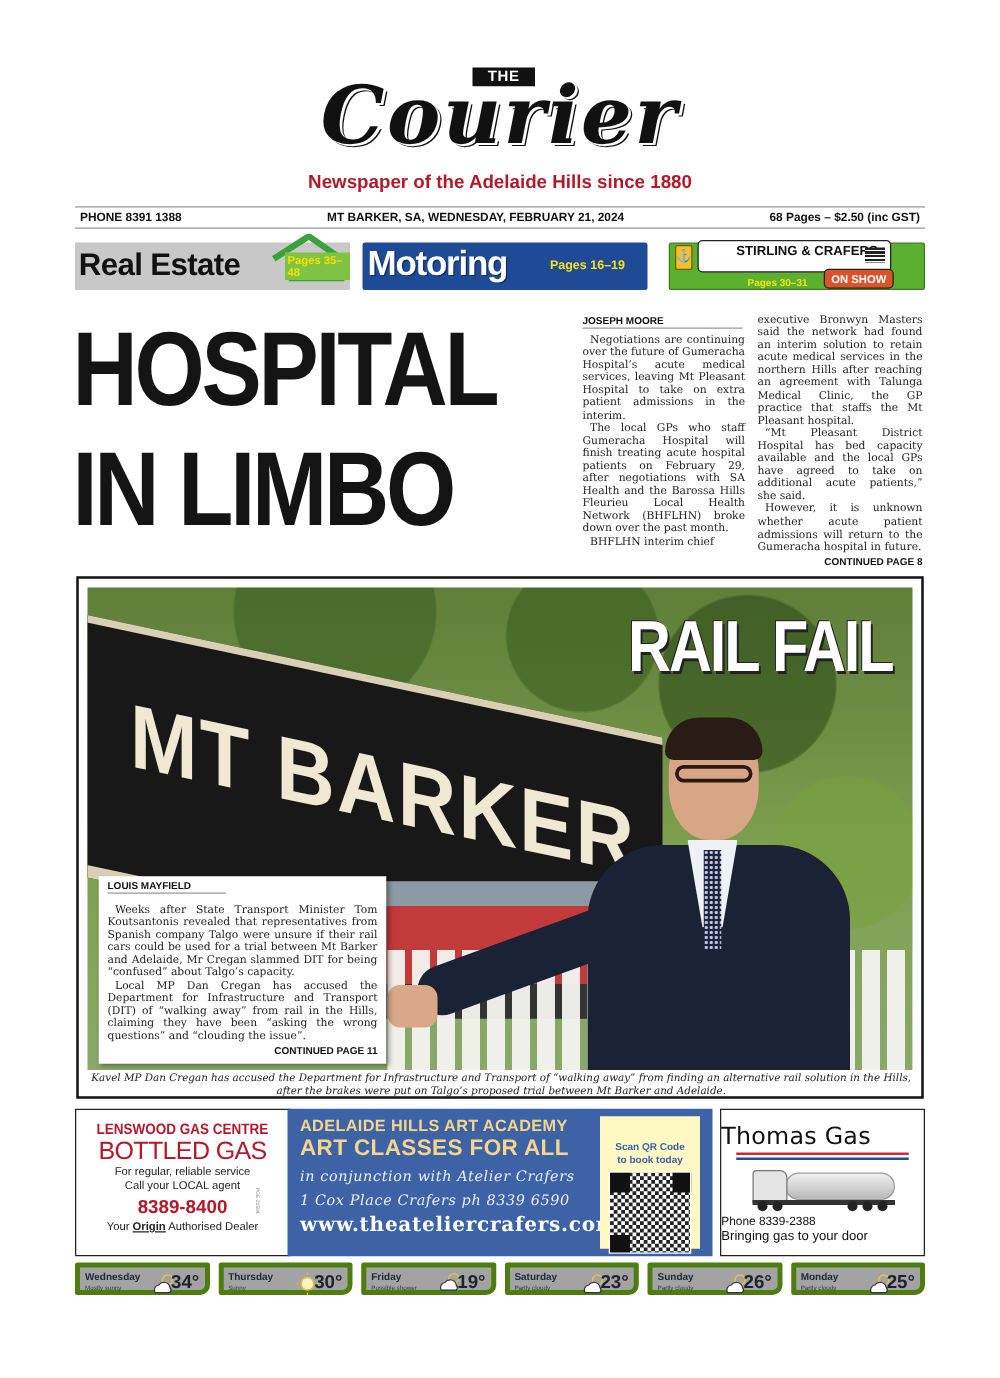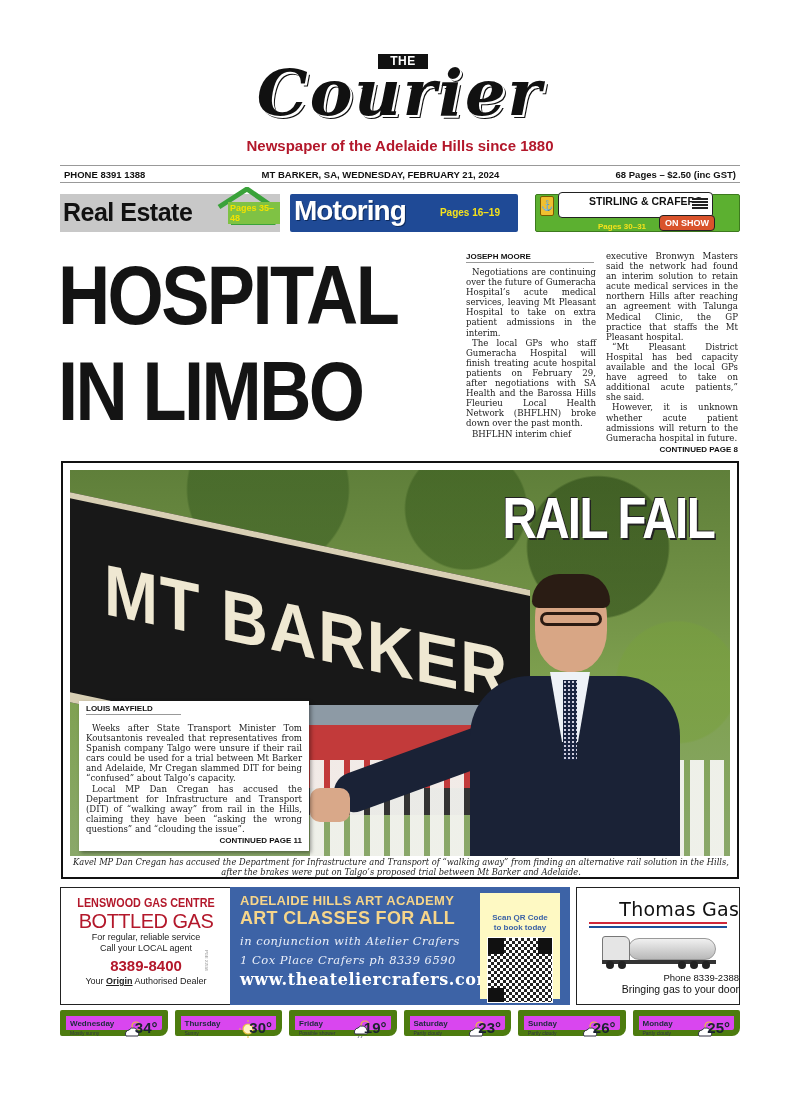--- a/index.html
+++ b/index.html
@@ -104,34 +104,34 @@
   .art-url { font-family: "DejaVu Serif", serif; font-weight: bold; font-size: 16px; color: #fff; letter-spacing: 0.6px; }
   .qr-box { position: absolute; right: 10px; top: 6px; width: 80px; height: 106px; background: #fef9c3; text-align: center; padding-top: 20px; }
   .qr-text { font: bold 8px "Liberation Sans", sans-serif; color: #3d63a6; line-height: 10px; }
   .qr { margin: 4px auto 0; width: 66px; height: 66px;
     background:
       linear-gradient(#111,#111) 0 0/16px 16px no-repeat,
       linear-gradient(#111,#111) 50px 0/16px 16px no-repeat,
       linear-gradient(#111,#111) 0 50px/16px 16px no-repeat,
       repeating-conic-gradient(#222 0 25%, #fff 0 50%) 0 0/6px 6px; border: 1px solid #fff; }
 
-  .ad-thomas { left: 576px; width: 164px; border: 1px solid #222; background: #fff; text-align: right; padding-top: 10px; }
+  .ad-thomas { left: 576px; width: 164px; border: 1px solid #222; background: #fff; text-align: left; padding-top: 10px; }
   .tg-title { font: 19px "DejaVu Sans", sans-serif; color: #111; letter-spacing: 0.2px; }
   .tg-lines { margin: 2px 12px 0; height: 6px; border-top: 2px solid #d0283a; border-bottom: 2px solid #1d4f9a; }
   .tg-truck { position: relative; margin: 6px auto 0; width: 120px; height: 36px; }
   .tg-tank { position: absolute; left: 30px; top: 4px; width: 88px; height: 22px; background: linear-gradient(#f0f0f0,#b9b9b9); border-radius: 12px; border: 1px solid #999; }
   .tg-cab { position: absolute; left: 4px; top: 2px; width: 28px; height: 26px; background: #e5e5e5; border: 1px solid #777; border-radius: 3px 6px 0 0; }
   .tg-chassis { position: absolute; left: 4px; top: 26px; width: 114px; height: 4px; background: #333; }
   .tg-wheel { position: absolute; top: 27px; width: 8px; height: 8px; background: #222; border-radius: 50%; }
   .tg-phone { font: 9.5px "Liberation Sans", sans-serif; margin-top: 2px; }
   .tg-tag { font: 10.5px "Liberation Sans", sans-serif; color: #111; }
 
   
   .weather { position: absolute; left: 60px; top: 1010px; width: 680px; height: 26px; display: flex; gap: 7px; }
-  .wx { flex: 1; position: relative; background: #d946ef; border: 6px solid #4d7c0f; border-radius: 2px 2px 8px 2px; }
+  .wx { flex: 1; position: relative; background: #a3a3a3; border: 4px solid #4d7c0f; border-radius: 2px 2px 8px 2px; }
   .wx-day { position: absolute; left: 4px; top: 3px; font: bold 8px "Liberation Sans", sans-serif; color: #1b2a3a; }
   .wx-desc { position: absolute; left: 4px; top: 14px; font: 5px "Liberation Sans", sans-serif; color: #334; }
   .wx-icon { position: absolute; left: 56px; top: 3px; width: 22px; height: 20px; }
   .wx-temp { position: absolute; right: 4px; top: 3px; font: bold 15px "Liberation Sans", sans-serif; color: #1b2330; }
 </style>
 </head>
 <body>
 
 <header class="mast">
   <div class="courier-logo">Courier</div>

